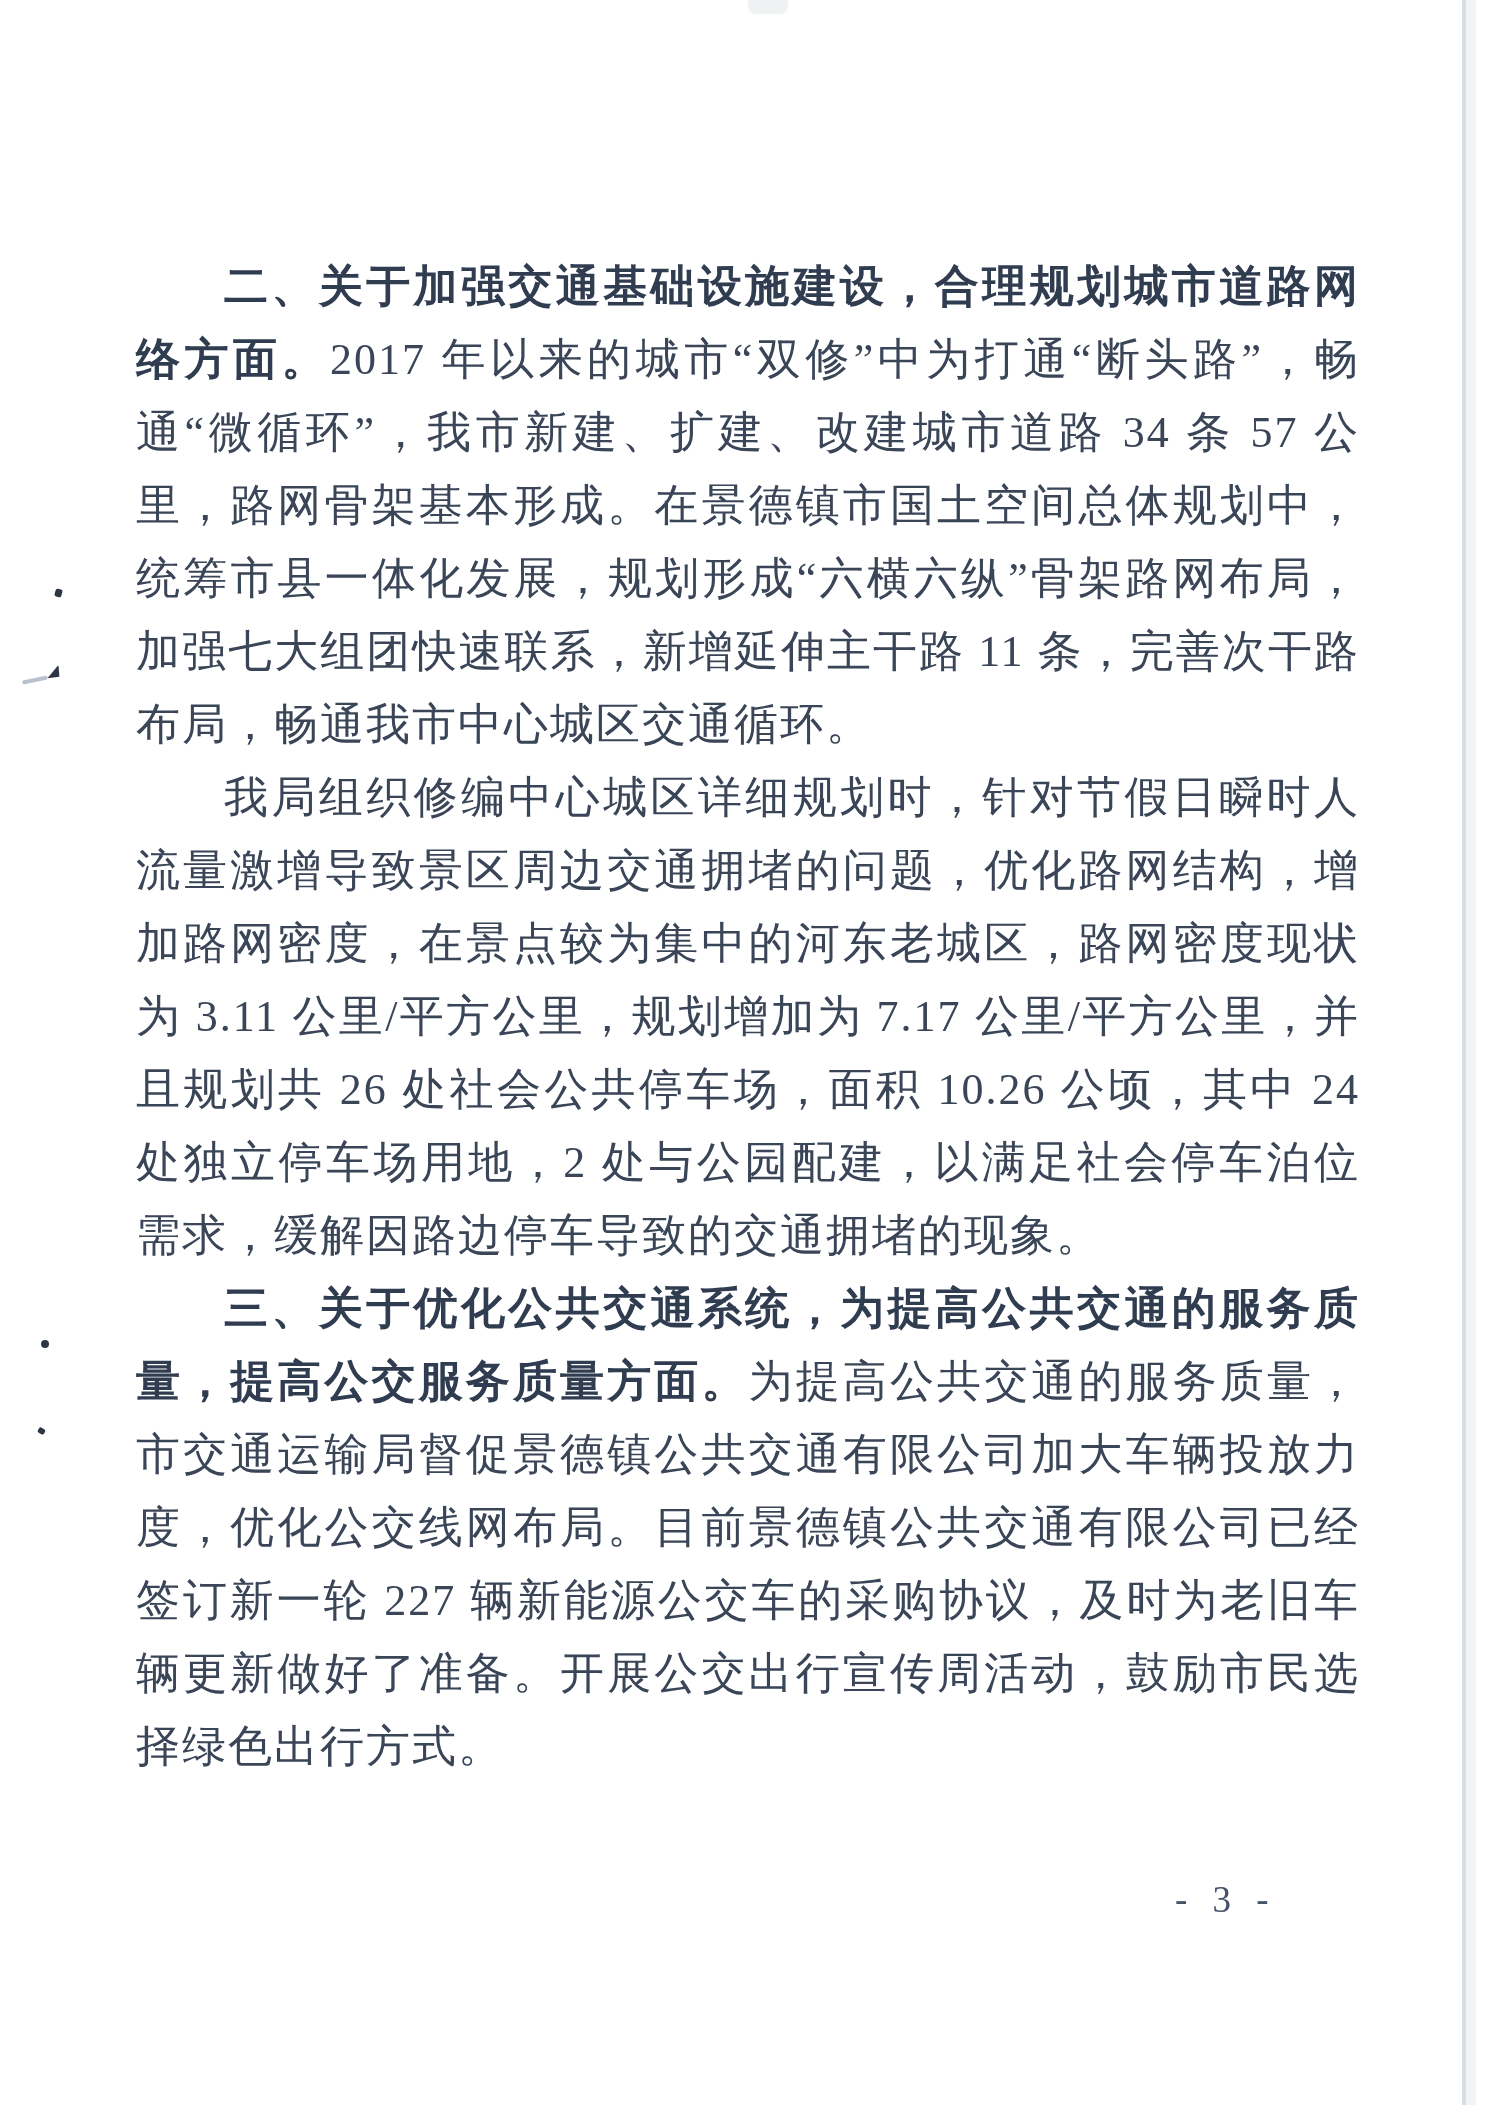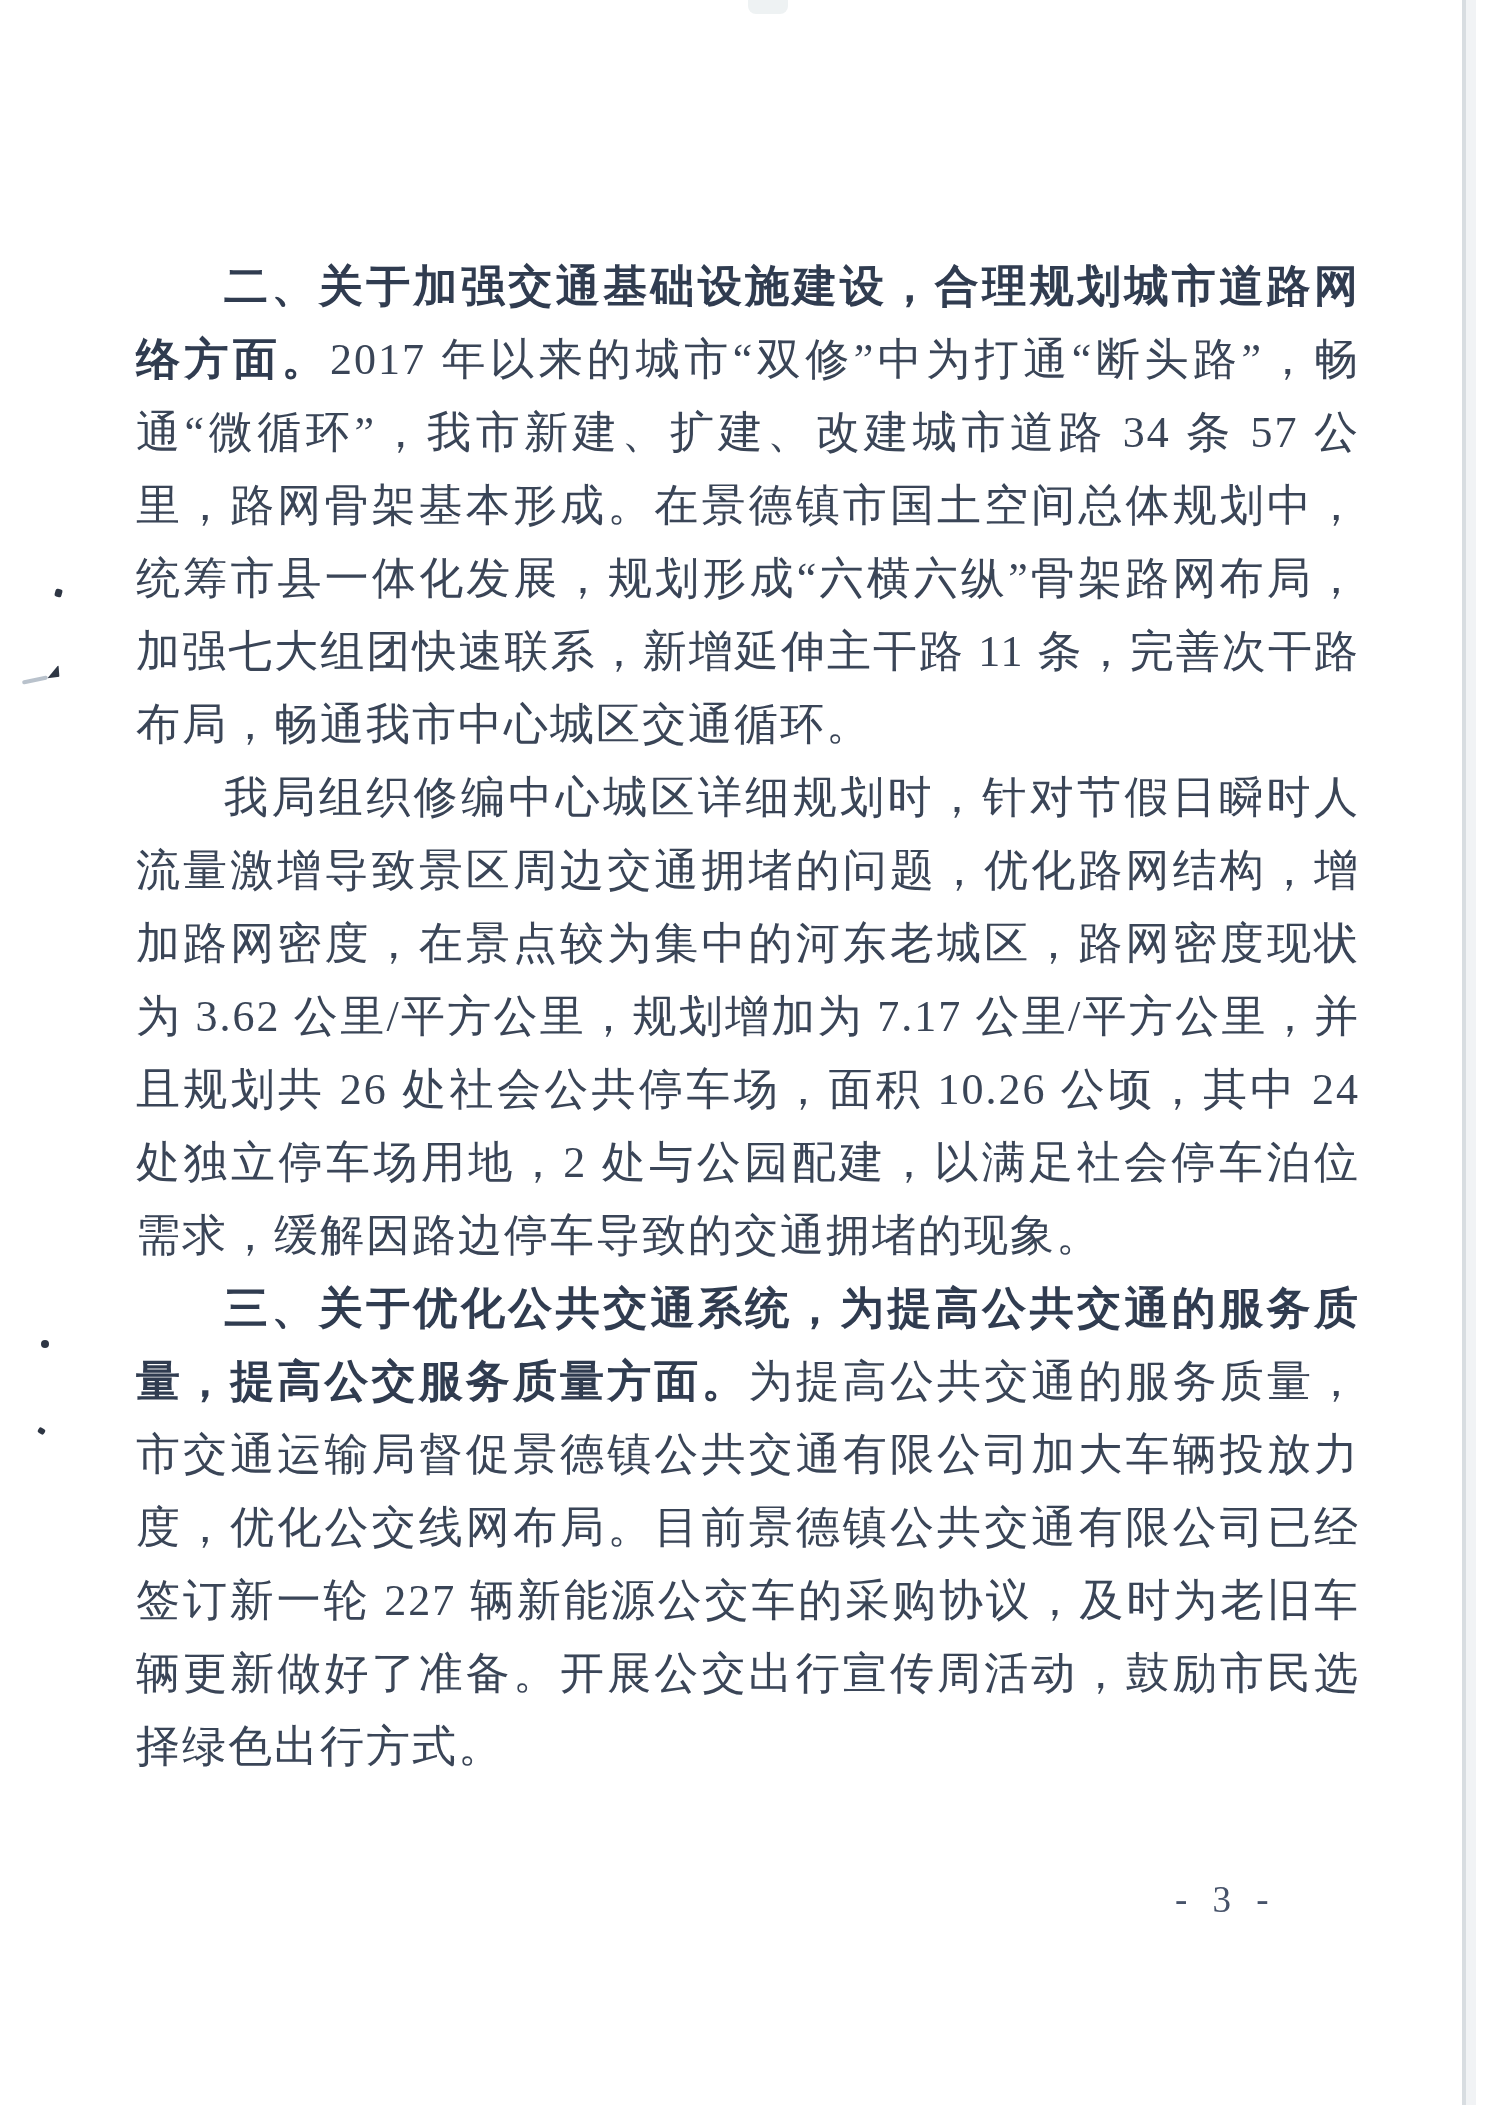--- a/index.html
+++ b/index.html
@@ -65,21 +65,21 @@
   <div class="speck speck-a"></div>
   <div class="speck speck-b"></div>
   <div class="speck-b-tail speck" style="background:#b9c2cc;"></div>
   <div class="speck speck-c"></div>
   <div class="speck speck-d"></div>
 
   <div class="content">
 
     <p><b class="lead">二、关于加强交通基础设施建设，合理规划城市道路网络方面。</b><span>2017 年以来的城市“双修”中为打通“断头路”，畅通“微循环”，我市新建、扩建、改建城市道路 34 条 57 公里，路网骨架基本形成。在景德镇市国土空间总体规划中，统筹市县一体化发展，规划形成“六横六纵”骨架路网布局，加强七大组团快速联系，新增延伸主干路 11 条，完善次干路布局，畅通我市中心城区交通循环。</span></p>
 
-    <p><span>我局组织修编中心城区详细规划时，针对节假日瞬时人流量激增导致景区周边交通拥堵的问题，优化路网结构，增加路网密度，在景点较为集中的河东老城区，路网密度现状为 3.62 公里/平方公里，规划增加为 7.17 公里/平方公里，并且规划共 26 处社会公共停车场，面积 10.26 公顷，其中 24 处独立停车场用地，2 处与公园配建，以满足社会停车泊位需求，缓解因路边停车导致的交通拥堵的现象。</span></p>
+    <p><span>我局组织修编中心城区详细规划时，针对节假日瞬时人流量激增导致景区周边交通拥堵的问题，优化路网结构，增加路网密度，在景点较为集中的河东老城区，路网密度现状为 3.11 公里/平方公里，规划增加为 7.17 公里/平方公里，并且规划共 26 处社会公共停车场，面积 10.26 公顷，其中 24 处独立停车场用地，2 处与公园配建，以满足社会停车泊位需求，缓解因路边停车导致的交通拥堵的现象。</span></p>
 
     <p><b class="lead">三、关于优化公共交通系统，为提高公共交通的服务质量，提高公交服务质量方面。</b><span>为提高公共交通的服务质量，市交通运输局督促景德镇公共交通有限公司加大车辆投放力度，优化公交线网布局。目前景德镇公共交通有限公司已经签订新一轮 227 辆新能源公交车的采购协议，及时为老旧车辆更新做好了准备。开展公交出行宣传周活动，鼓励市民选择绿色出行方式。</span></p>
 
 
   </div>
 
   <div class="page-number">- 3 -</div>
 
 </div>
 

